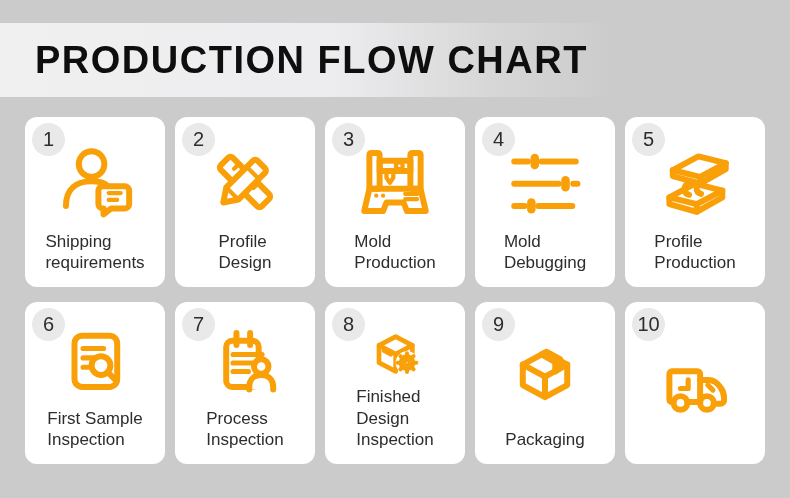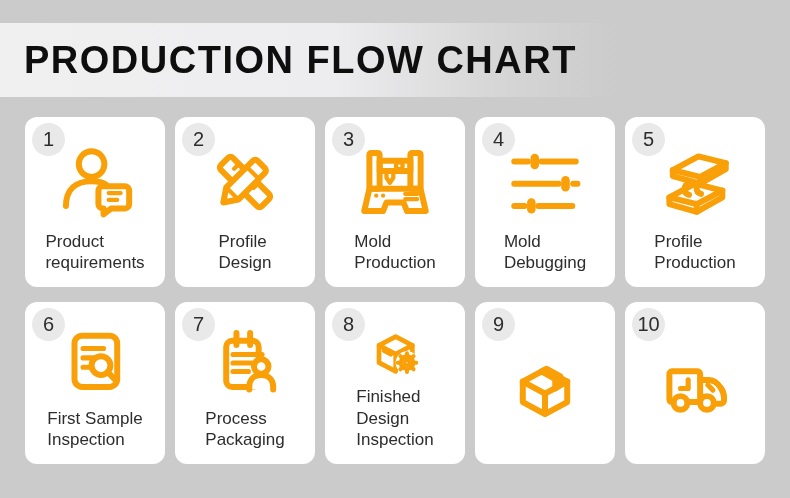--- a/index.html
+++ b/index.html
@@ -4,21 +4,21 @@
 <style>
   html,body{margin:0;padding:0}
   body{
     width:790px;height:498px;position:relative;overflow:hidden;
     background:#cbcbcb;
     font-family:"Liberation Sans",sans-serif;
   }
   .header-band{
     position:absolute;top:23px;left:0;width:790px;height:74px;
     background:linear-gradient(90deg,#f1f0f1 0%,#edecee 42%,#d8d7d8 62%,#cbcbcb 78%);
-    display:flex;align-items:center;box-sizing:border-box;padding-left:24px;
+    display:flex;align-items:center;box-sizing:border-box;padding-left:35px;
   }
   .page-title{
     font-size:38px;font-weight:700;color:#0e0e0e;letter-spacing:1.5px;margin:0;
     white-space:nowrap;
   }
   .grid{
     position:absolute;top:117px;left:25px;width:740px;
     display:grid;grid-template-columns:repeat(5,140px);
     grid-template-rows:170px 162px;column-gap:10px;row-gap:15px;
   }
@@ -57,21 +57,21 @@
   <div class="card">
     <div class="badge">1</div>
     <div class="icon-wrap">
       <svg viewBox="0 0 96 96" fill="none" stroke="#F9A008" stroke-width="7" stroke-linecap="round" stroke-linejoin="round">
         <circle cx="44" cy="27" r="15"></circle>
         <path d="M14 76 C14 56 26 47 44 47 C51 47 57 48 61 51"></path>
         <path fill="#fff" d="M57 53 h26 a5 5 0 0 1 5 5 v16 a5 5 0 0 1 -5 5 h-16 l-9 7 v-7 h-1 a5 5 0 0 1 -5 -5 v-16 a5 5 0 0 1 5 -5 z"></path>
         <path d="M64 61 h14 M64 69 h10" stroke-width="5"></path>
       </svg>
     </div>
-    <div class="step-label">Product
+    <div class="step-label">Shipping
 requirements</div>
   </div>
 
   <div class="card">
     <div class="badge">2</div>
     <div class="icon-wrap">
       <svg viewBox="0 0 96 96" fill="none" stroke="#F9A008" stroke-width="7" stroke-linecap="round" stroke-linejoin="round">
         <g transform="rotate(45 48 48)">
           <rect x="14" y="38" width="68" height="20" rx="4"></rect>
           <path d="M28 38 v8 M44 38 v8 M60 38 v8" stroke-width="5"></path>
@@ -155,21 +155,21 @@
     <div class="icon-wrap">
       <svg viewBox="0 0 96 96" fill="none" stroke="#F9A008" stroke-width="7" stroke-linecap="round" stroke-linejoin="round">
         <rect x="26" y="22" width="38" height="54" rx="7"></rect>
         <path d="M38 13 v14 M54 13 v14"></path>
         <path d="M34 38 h34 M34 48 h24 M34 58 h18" stroke-width="6"></path>
         <circle cx="67" cy="52" r="8.5" fill="#fff"></circle>
         <path fill="#fff" d="M53 79 v-3 c0 -9 6 -14 14 -14 c8 0 14 5 14 14 v3"></path>
       </svg>
     </div>
     <div class="step-label">Process
-Packaging</div>
+Inspection</div>
   </div>
 
   <div class="card compact">
     <div class="badge">8</div>
     <div class="icon-wrap">
       <svg viewBox="0 0 96 96" fill="none" stroke="#F9A008" stroke-width="7" stroke-linecap="round" stroke-linejoin="round">
         <path d="M24 35 L49 22 L74 35 L49 48 Z"></path>
         <path d="M24 35 v26 l25 13 v-26"></path>
         <path d="M74 35 v13"></path>
         <path d="M31 43 l11 6" stroke-width="6"></path>
@@ -186,20 +186,21 @@
 
   <div class="card">
     <div class="badge">9</div>
     <div class="icon-wrap">
       <svg viewBox="0 0 96 96" fill="none" stroke="#F9A008" stroke-width="7" stroke-linecap="round" stroke-linejoin="round">
         <path d="M22 37 L48 23 L74 37 L48 51 Z"></path>
         <path d="M22 37 v24 l26 14 v-24 M74 37 v24 l-26 14"></path>
         <path fill="#fff" d="M44 25 L60 34 L60 45 L66 41 L66 31 L50 22 Z"></path>
       </svg>
     </div>
+    <div class="step-label">Packaging</div>
   </div>
 
   <div class="card">
     <div class="badge">10</div>
     <div class="icon-wrap">
       <svg viewBox="0 0 96 96" fill="none" stroke="#F9A008" stroke-width="7" stroke-linecap="round" stroke-linejoin="round">
         <rect x="18" y="25" width="36" height="36" rx="3"></rect>
         <path d="M40 35 v10 h-9" stroke-width="6"></path>
         <path d="M54 35 h10 c6 0 10 3 14 9 c3 4 4 7 4 12 v3 c0 2 -2 4 -4 4 h-4"></path>
         <path d="M63 41 l6 6" stroke-width="6"></path>

